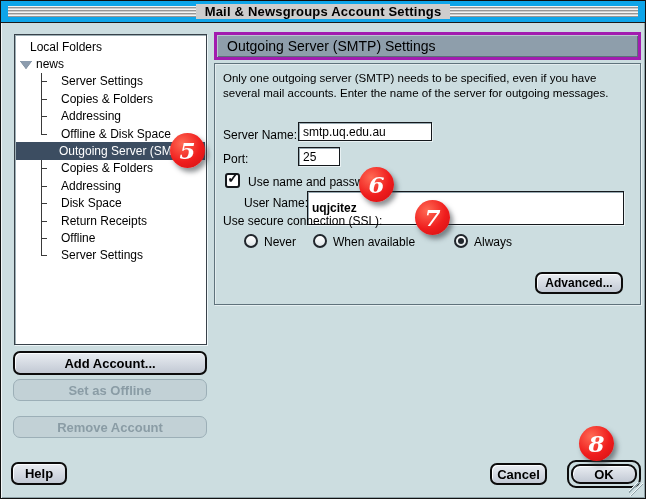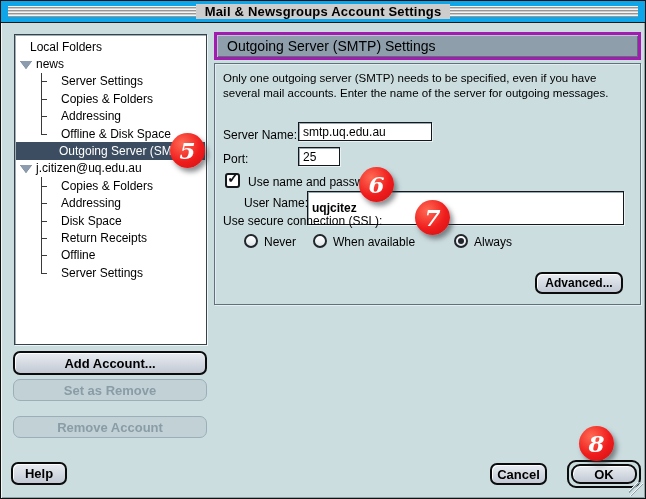--- a/index.html
+++ b/index.html
@@ -145,24 +145,20 @@
         </div>
         <div class="trow child">
           <span>Addressing</span>
         </div>
         <div class="trow child-last">
           <span>Offline &amp; Disk Space</span>
         </div>
         <div class="trow selected">
           <span>Outgoing Server (SMTP)</span>
         </div>
-        <div class="trow parent">
-          <span class="tri"></span>
-          <span>j.citizen@uq.edu.au</span>
-        </div>
         <div class="trow child">
           <span>Copies &amp; Folders</span>
         </div>
         <div class="trow child">
           <span>Addressing</span>
         </div>
         <div class="trow child">
           <span>Disk Space</span>
         </div>
         <div class="trow child">
@@ -171,21 +167,21 @@
         <div class="trow child">
           <span>Offline</span>
         </div>
         <div class="trow child-last">
           <span>Server Settings</span>
         </div>
       </div>
   </div>
 
   <div class="btn" style="position:absolute;left:12px;top:350px;width:194px;height:24px;">Add Account...</div>
-  <div class="btn disabled" style="position:absolute;left:12px;top:378px;width:194px;height:22px;">Set as Remove</div>
+  <div class="btn disabled" style="position:absolute;left:12px;top:378px;width:194px;height:22px;">Set as Offline</div>
   <div class="btn disabled" style="position:absolute;left:12px;top:415px;width:194px;height:22px;">Remove Account</div>
 
   <div class="panel-header">
     <span>Outgoing Server (SMTP) Settings</span>
   </div>
 
   <div class="groupbox"></div>
 
   <div class="desc">Only one outgoing server (SMTP) needs to be specified, even if you have several mail accounts. Enter the name of the server for outgoing messages.</div>
 

